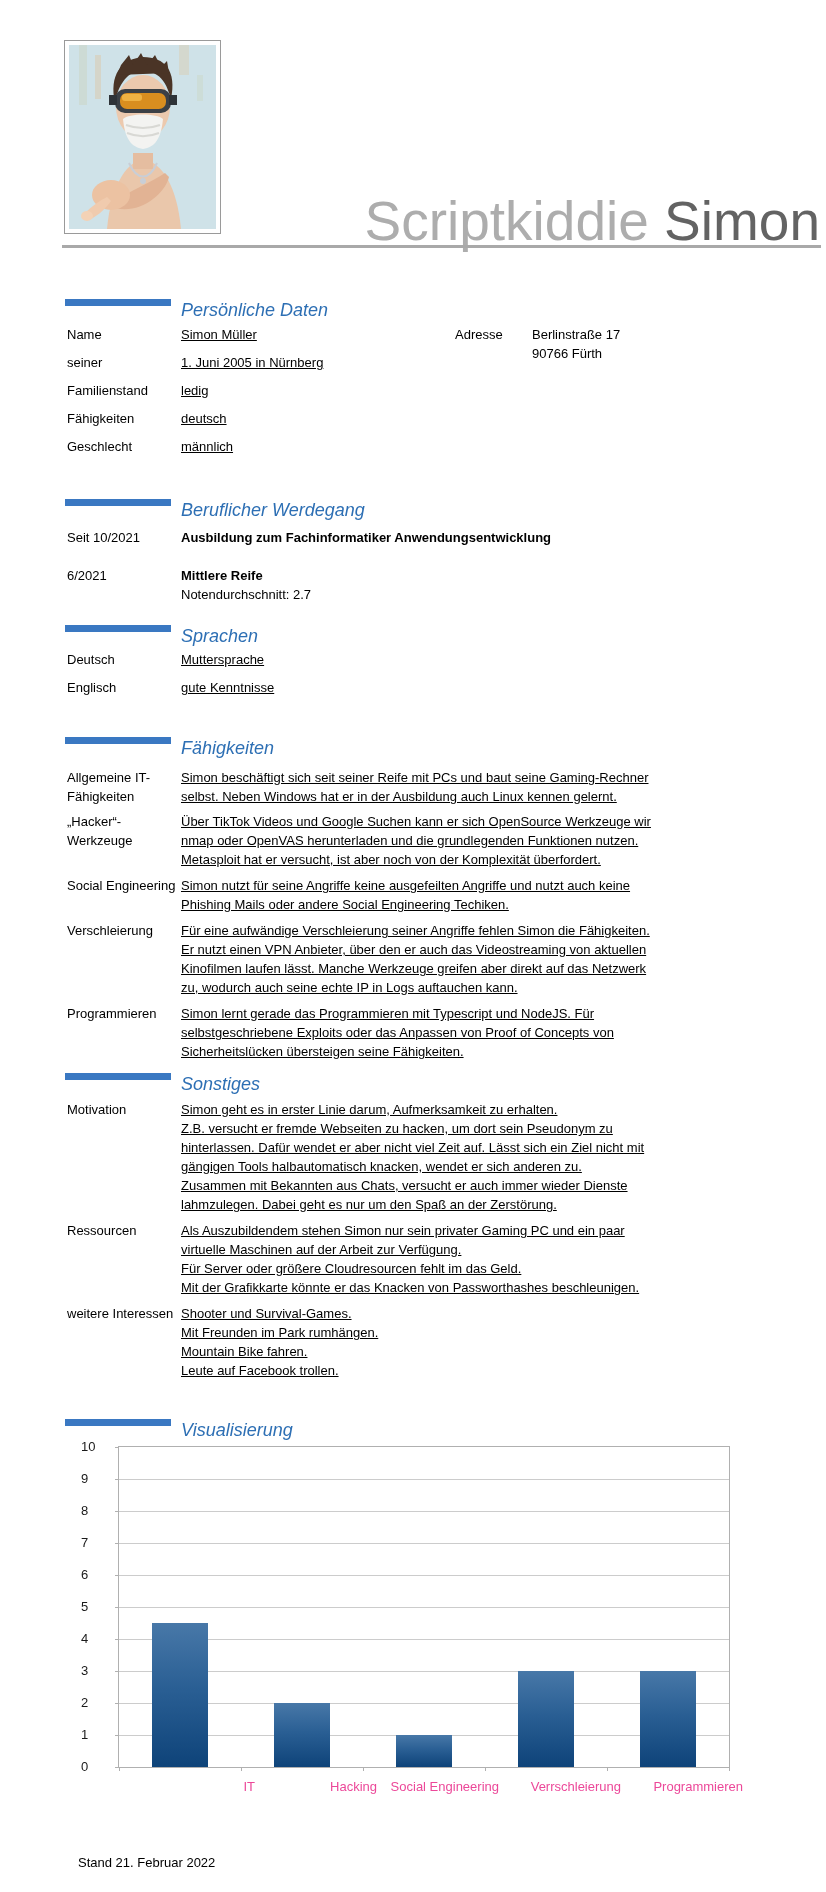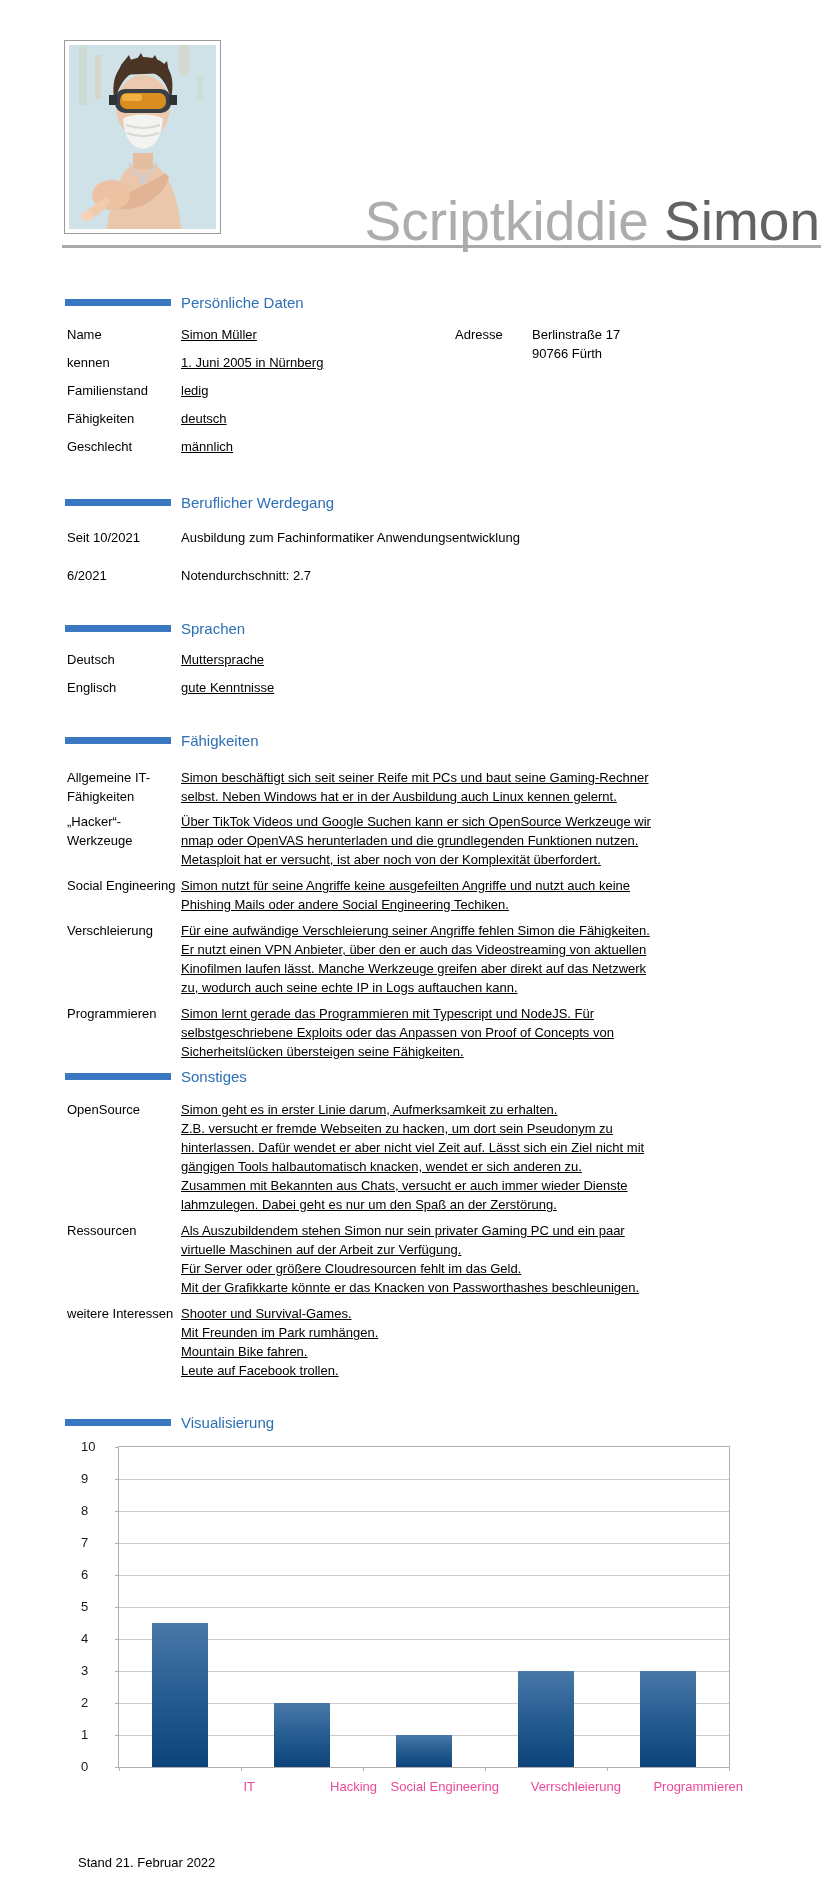--- a/index.html
+++ b/index.html
@@ -17,29 +17,29 @@
   .title-line {
     position:absolute; top:192px; right:6px;
     font-size:55px; line-height:58px; white-space:nowrap;
   }
   .t-light { color:#adadad; }
   .t-dark  { color:#636363; }
   .rule { position:absolute; left:62px; top:245px; width:759px; height:3px; background:#a9a9a9; }
   
   .sec-head { position:absolute; left:0; width:826px; height:22px; }
   .sec-bar  { position:absolute; left:65px; top:7px; width:106px; height:7px; background:#3a78c2; }
-  .sec-title{ position:absolute; left:181px; top:0; font-size:15px; line-height:21px; color:#2d6fb4; white-space:nowrap; }
+  .sec-title{ position:absolute; left:181px; top:8px; font-size:18px; line-height:21px; color:#2d6fb4; white-space:nowrap;font-style:italic; }
   
   .row { position:absolute; left:0; width:826px; font-size:13px; line-height:19px; }
   .lbl  { position:absolute; left:67px;  width:114px; }
   .val  { position:absolute; left:181px; width:470px; white-space:pre-line;text-decoration:underline; }
   .val-wide { position:absolute; left:181px; width:640px; }
   .lbl2 { position:absolute; left:455px; width:72px; }
   .val2 { position:absolute; left:532px; width:200px; white-space:pre-line; }
-  .bold { font-weight:normal; }
+  .bold { font-weight:bold; }
   
   .chart {
     position:absolute; left:118px; top:1446px; width:610px; height:320px;
     border:1px solid #b0b0b0; box-sizing:content-box;
   }
   .gridline { position:absolute; left:0; width:610px; height:1px; background:#cccccc; }
   .bar-el {
     position:absolute; bottom:0; width:56px;
     background:linear-gradient(to bottom,#4878a8 0%,#2a5f94 45%,#0e4379 100%);
   }
@@ -102,21 +102,21 @@
     <span class="sec-title">Persönliche Daten</span>
   </div>
   <div class="row" style="top:325px">
     <span class="lbl">Name</span>
     <span class="val">Simon Müller</span>
     <span class="lbl2">Adresse</span>
     <span class="val2">Berlinstraße 17
 90766 Fürth</span>
   </div>
   <div class="row" style="top:353px">
-    <span class="lbl">kennen</span>
+    <span class="lbl">seiner</span>
     <span class="val">1. Juni 2005 in Nürnberg</span>
   </div>
   <div class="row" style="top:381px">
     <span class="lbl">Familienstand</span>
     <span class="val">ledig</span>
   </div>
   <div class="row" style="top:409px">
     <span class="lbl">Fähigkeiten</span>
     <span class="val">deutsch</span>
   </div>
@@ -132,20 +132,21 @@
   <div class="row" style="top:528px">
     <span class="lbl">Seit 10/2021</span>
     <div class="val-wide">
       <div class="bold">Ausbildung zum Fachinformatiker Anwendungsentwicklung</div>
       <div></div>
     </div>
   </div>
   <div class="row" style="top:566px">
     <span class="lbl">6/2021</span>
     <div class="val-wide">
+      <div class="bold">Mittlere Reife</div>
       <div>Notendurchschnitt: 2.7</div>
     </div>
   </div>
 
   <div class="sec-head" style="top:618px">
     <span class="sec-bar"></span>
     <span class="sec-title">Sprachen</span>
   </div>
   <div class="row" style="top:650px">
     <span class="lbl">Deutsch</span>
@@ -179,21 +180,21 @@
   <div class="row" style="top:1004px">
     <span class="lbl">Programmieren</span>
     <span class="val">Simon lernt gerade das Programmieren mit Typescript und NodeJS. Für selbstgeschriebene Exploits oder das Anpassen von Proof of Concepts von Sicherheitslücken übersteigen seine Fähigkeiten.</span>
   </div>
 
   <div class="sec-head" style="top:1066px">
     <span class="sec-bar"></span>
     <span class="sec-title">Sonstiges</span>
   </div>
   <div class="row" style="top:1100px">
-    <span class="lbl">OpenSource</span>
+    <span class="lbl">Motivation</span>
     <span class="val">Simon geht es in erster Linie darum, Aufmerksamkeit zu erhalten.
 Z.B. versucht er fremde Webseiten zu hacken, um dort sein Pseudonym zu hinterlassen. Dafür wendet er aber nicht viel Zeit auf. Lässt sich ein Ziel nicht mit gängigen Tools halbautomatisch knacken, wendet er sich anderen zu.
 Zusammen mit Bekannten aus Chats, versucht er auch immer wieder Dienste lahmzulegen. Dabei geht es nur um den Spaß an der Zerstörung.</span>
   </div>
   <div class="row" style="top:1221px">
     <span class="lbl">Ressourcen</span>
     <span class="val">Als Auszubildendem stehen Simon nur sein privater Gaming PC und ein paar virtuelle Maschinen auf der Arbeit zur Verfügung.
 Für Server oder größere Cloudresourcen fehlt im das Geld.
 Mit der Grafikkarte könnte er das Knacken von Passworthashes beschleunigen.</span>
   </div>

